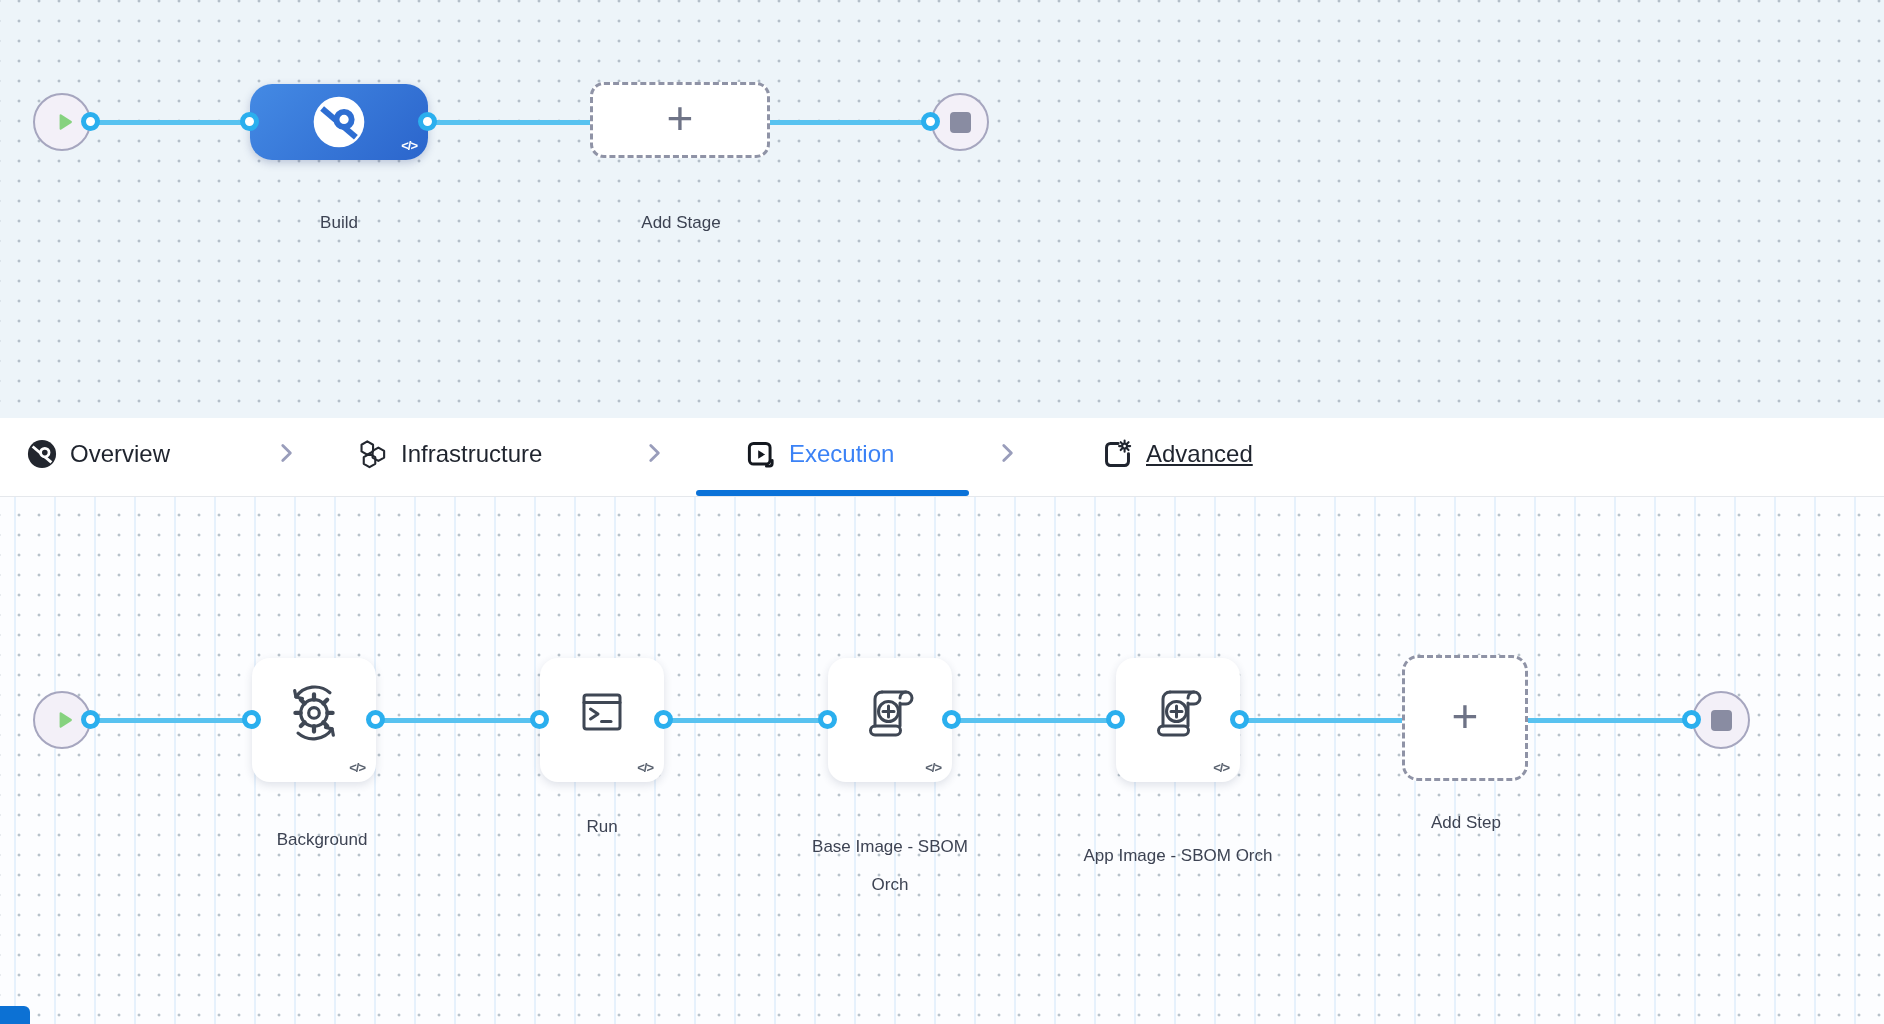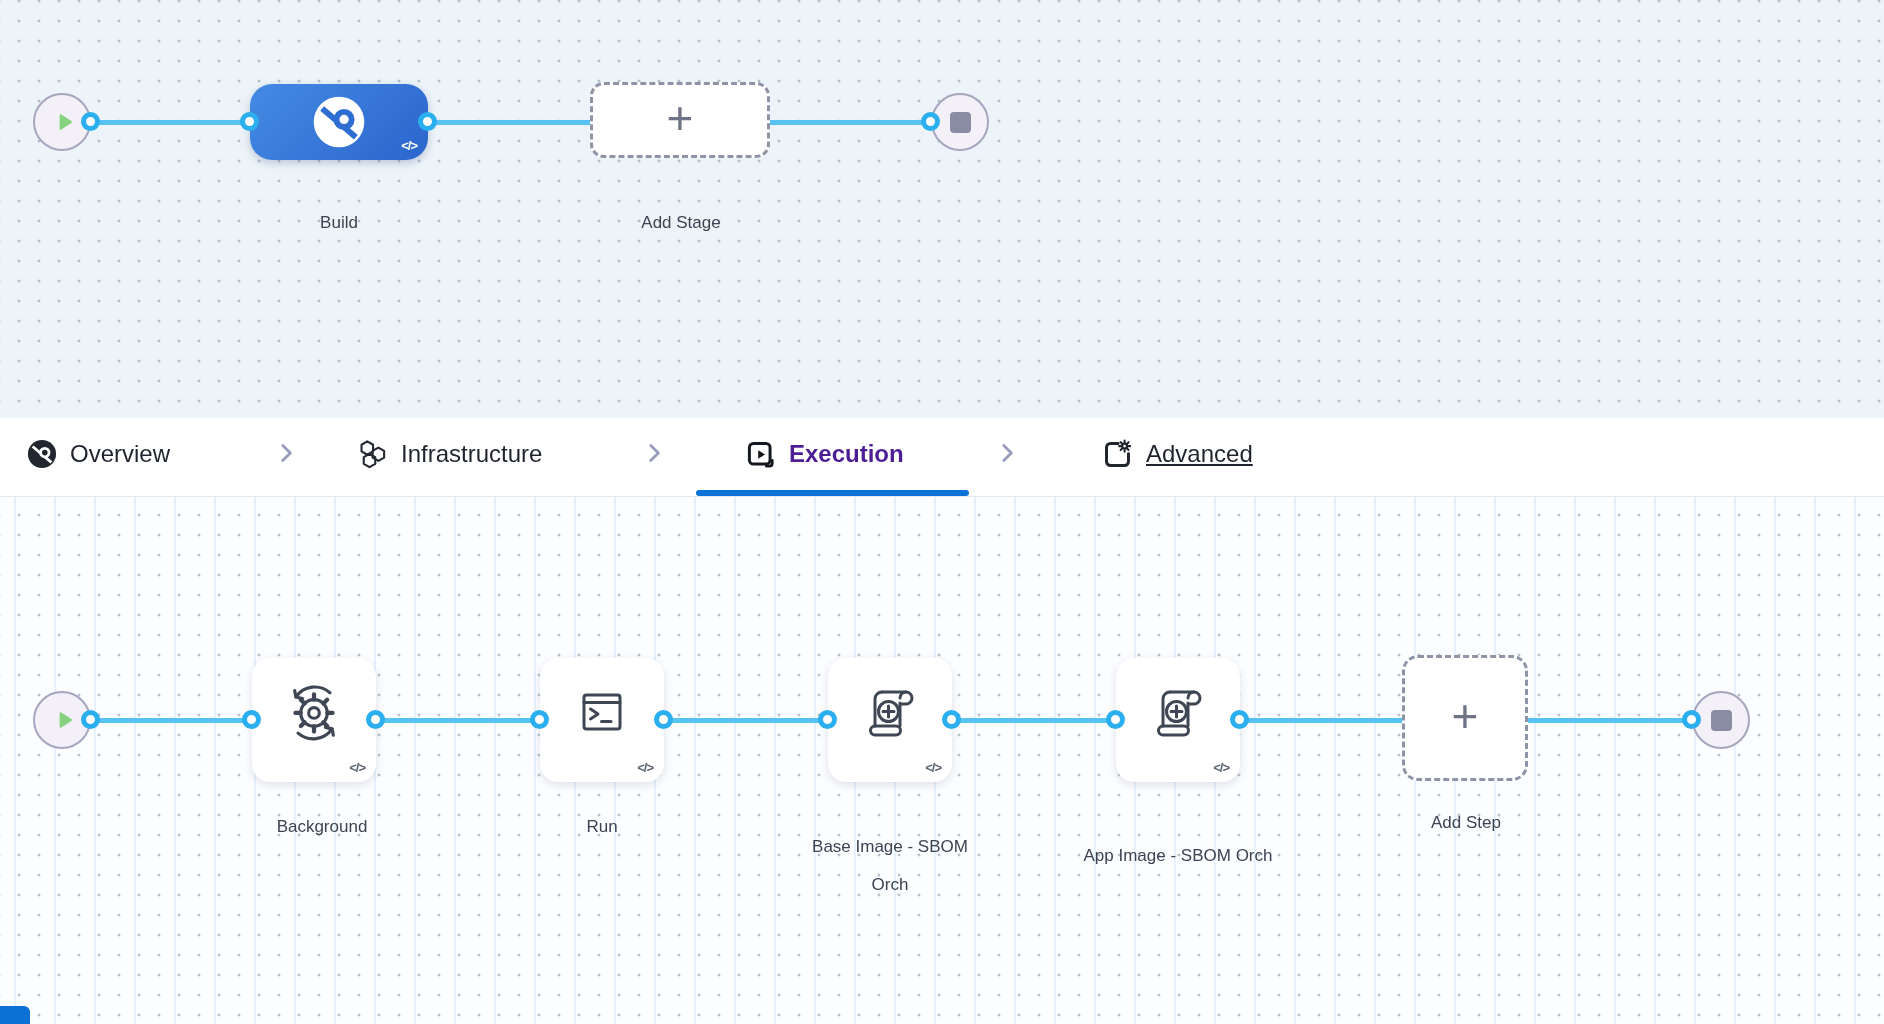--- a/index.html
+++ b/index.html
@@ -15,21 +15,21 @@
     background-image:
       radial-gradient(#b8c2cb 1.3px, transparent 1.7px),
       linear-gradient(to right, rgba(140,195,240,.20) 1.6px, transparent 1.6px);
     background-size:20px 20px, 40px 40px;background-position:9px 9px, 14px 0;}
 
   
   #tab-bar{position:absolute;left:0;top:418px;width:1884px;height:78px;
     background:#fff;border-bottom:1px solid #e5e8ec;z-index:5;}
   .tab{position:absolute;top:0;height:72px;display:flex;align-items:center;gap:13px;
     font-size:24px;color:#1f242e;cursor:pointer;white-space:nowrap;}
-  .tab.active{font-weight:bold;color:#4c1d95;}
+  .tab.active{font-weight:normal;color:#3b82f6;}
   .chev{position:absolute;top:22px;width:26px;height:26px;}
   #tab-underline{position:absolute;left:696px;bottom:0;width:273px;height:6px;
     border-radius:3px;background:#0b72d8;}
 
   
   .edge-line{position:absolute;height:5px;background:#58c2f0;z-index:1;}
   .ring{position:absolute;width:19px;height:19px;box-sizing:border-box;
     border:5px solid #2bafee;background:#fff;border-radius:50%;z-index:4;}
   .node-circle{position:absolute;width:58px;height:58px;box-sizing:border-box;
     border:2px solid #a6a6bf;background:#f3f0f8;border-radius:50%;
@@ -235,21 +235,21 @@
     <div class="ring" style="left:242px;top:214px;"></div>
     <div class="ring" style="left:366px;top:214px;"></div>
     <div class="ring" style="left:530px;top:214px;"></div>
     <div class="ring" style="left:654px;top:214px;"></div>
     <div class="ring" style="left:818px;top:214px;"></div>
     <div class="ring" style="left:942px;top:214px;"></div>
     <div class="ring" style="left:1106px;top:214px;"></div>
     <div class="ring" style="left:1230px;top:214px;"></div>
     <div class="ring" style="left:1682px;top:214px;"></div>
 
-    <div class="node-label" style="left:214px;top:312px;width:216px;">Background</div>
+    <div class="node-label" style="left:214px;top:325px;width:216px;">Background</div>
     <div class="node-label" style="left:502px;top:312px;width:200px;">Run</div>
     <div class="node-label" style="left:795px;top:332px;width:190px;">Base Image - SBOM Orch</div>
     <div class="node-label" style="left:1083px;top:304px;width:190px;margin-top:37px;">App Image - SBOM Orch</div>
     <div class="node-label" style="left:1366px;top:308px;width:200px;">Add Step</div>
   </div>
 
   <div id="corner-button"></div>
 </div>
 
 </body></html>

